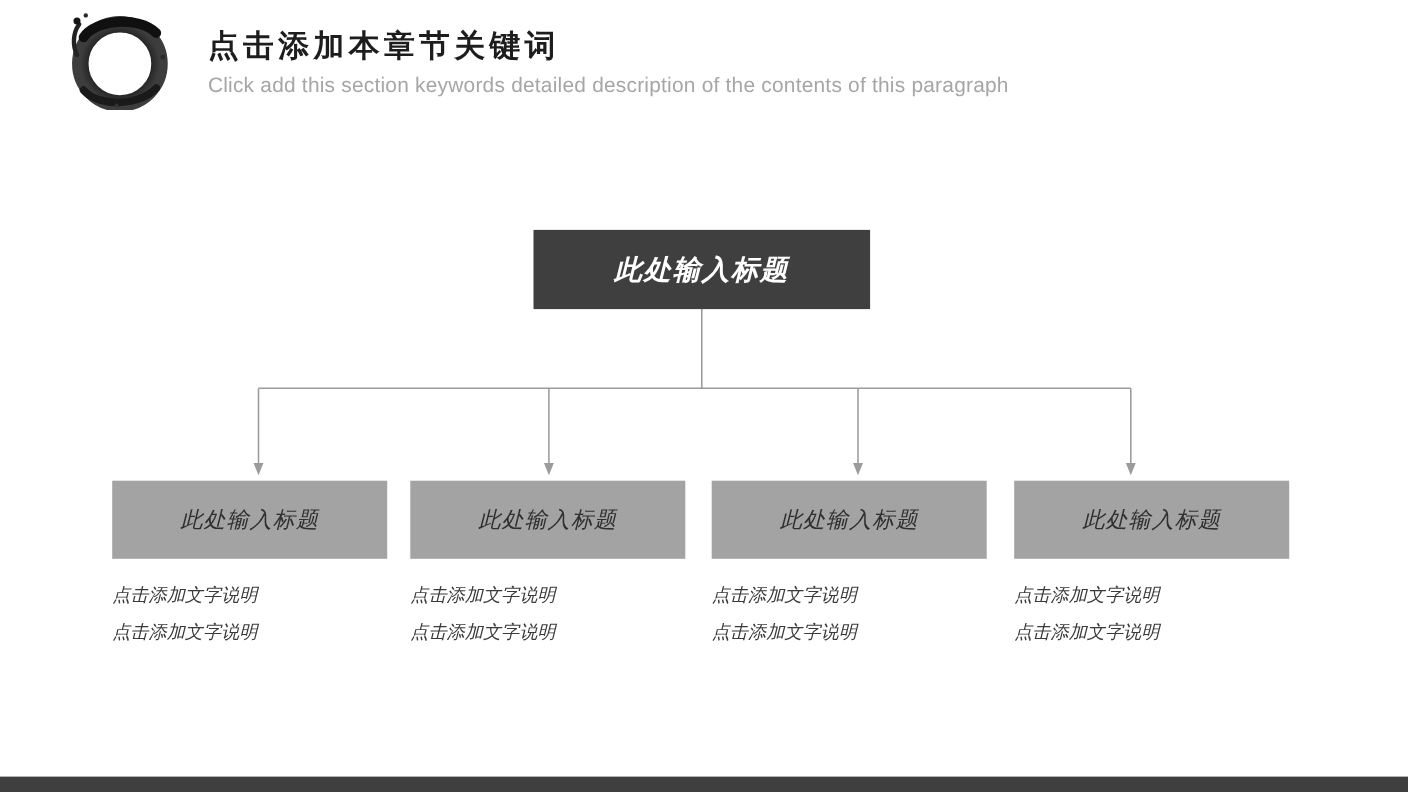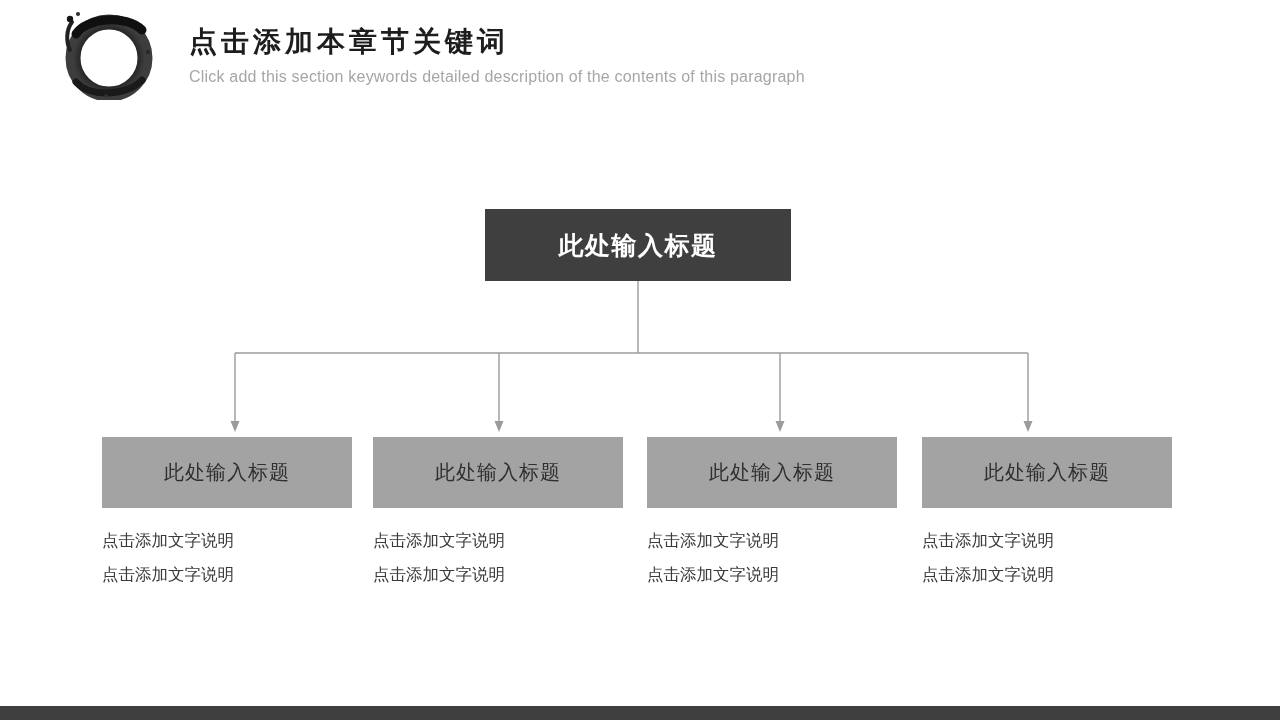--- a/index.html
+++ b/index.html
@@ -36,31 +36,31 @@
     font-family: "DejaVu Serif", serif;
     font-size: 28px;
     font-weight: bold;
     color: #1d1d1d;
     letter-spacing: 4px;
     line-height: 36px;
     white-space: nowrap;
   }
   .header-sub {
     margin-top: 8px;
-    font-size: 16px;
+    font-size: 19px;
     color: #a6a6a6;
     letter-spacing: 0.2px;
     white-space: nowrap;
   }
 
   
   .diagram {
     position: absolute;
     left: 0; top: 0;
-    width: 1280px; height: 720px;
+    width: 1280px; height: 720px; font-style: italic;
   }
   .connectors {
     position: absolute;
     left: 0; top: 0;
     width: 1280px; height: 720px;
   }
 
   .root-node {
     position: absolute;
     left: 485px; top: 209px;

